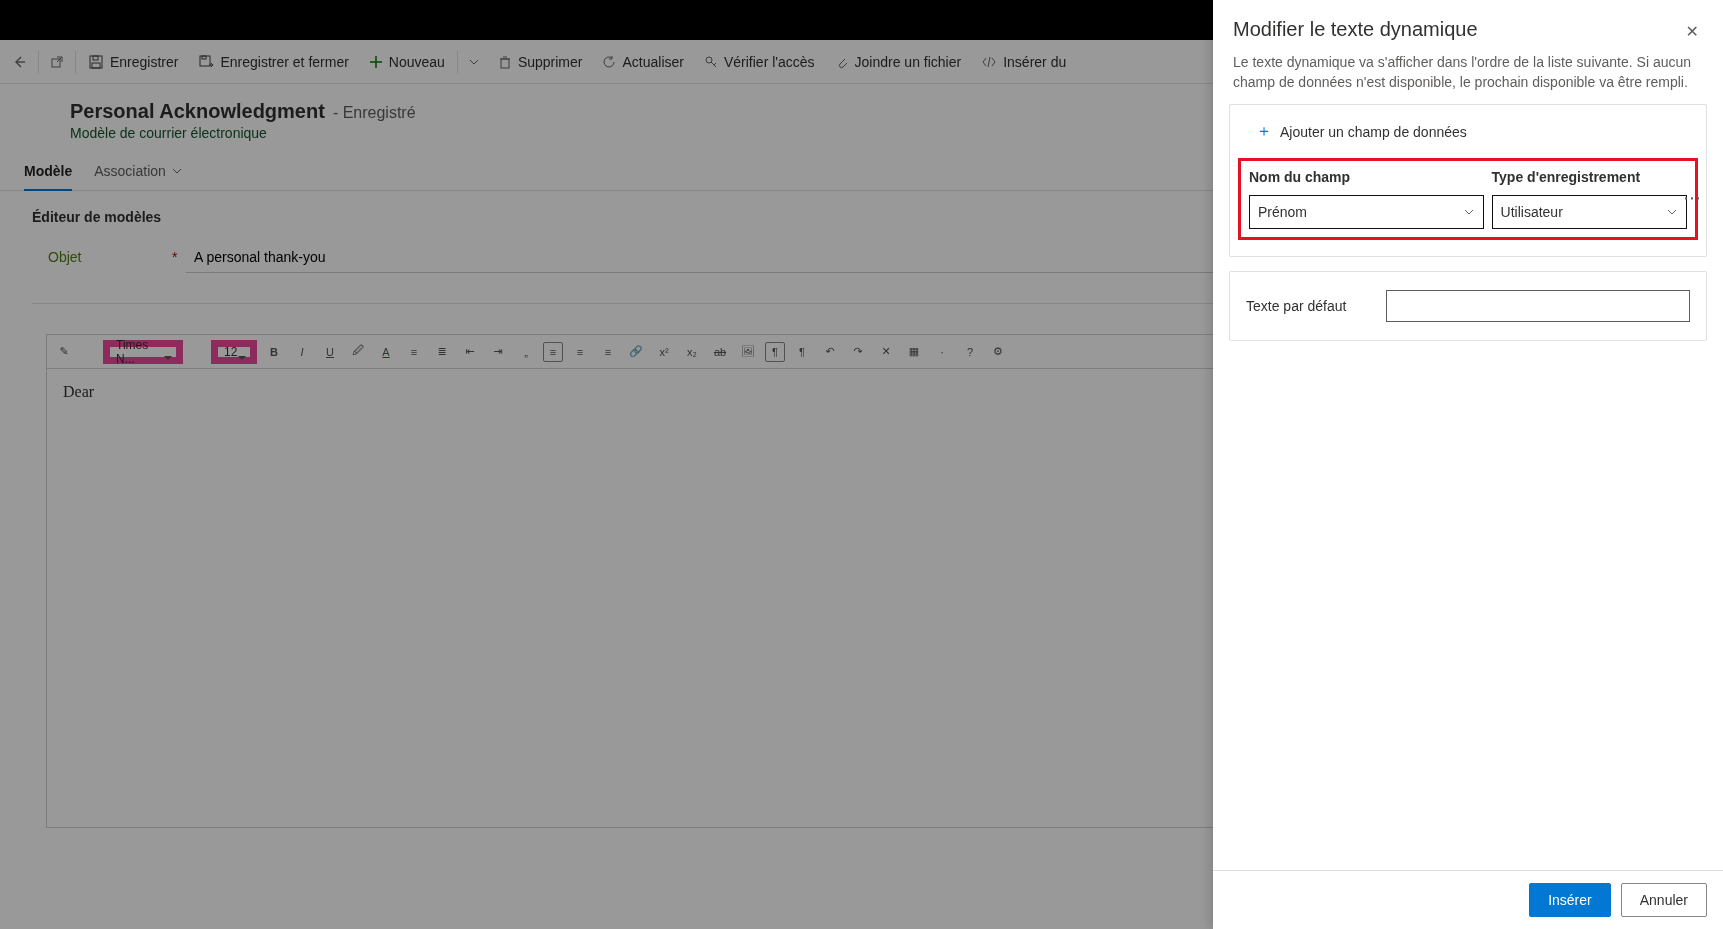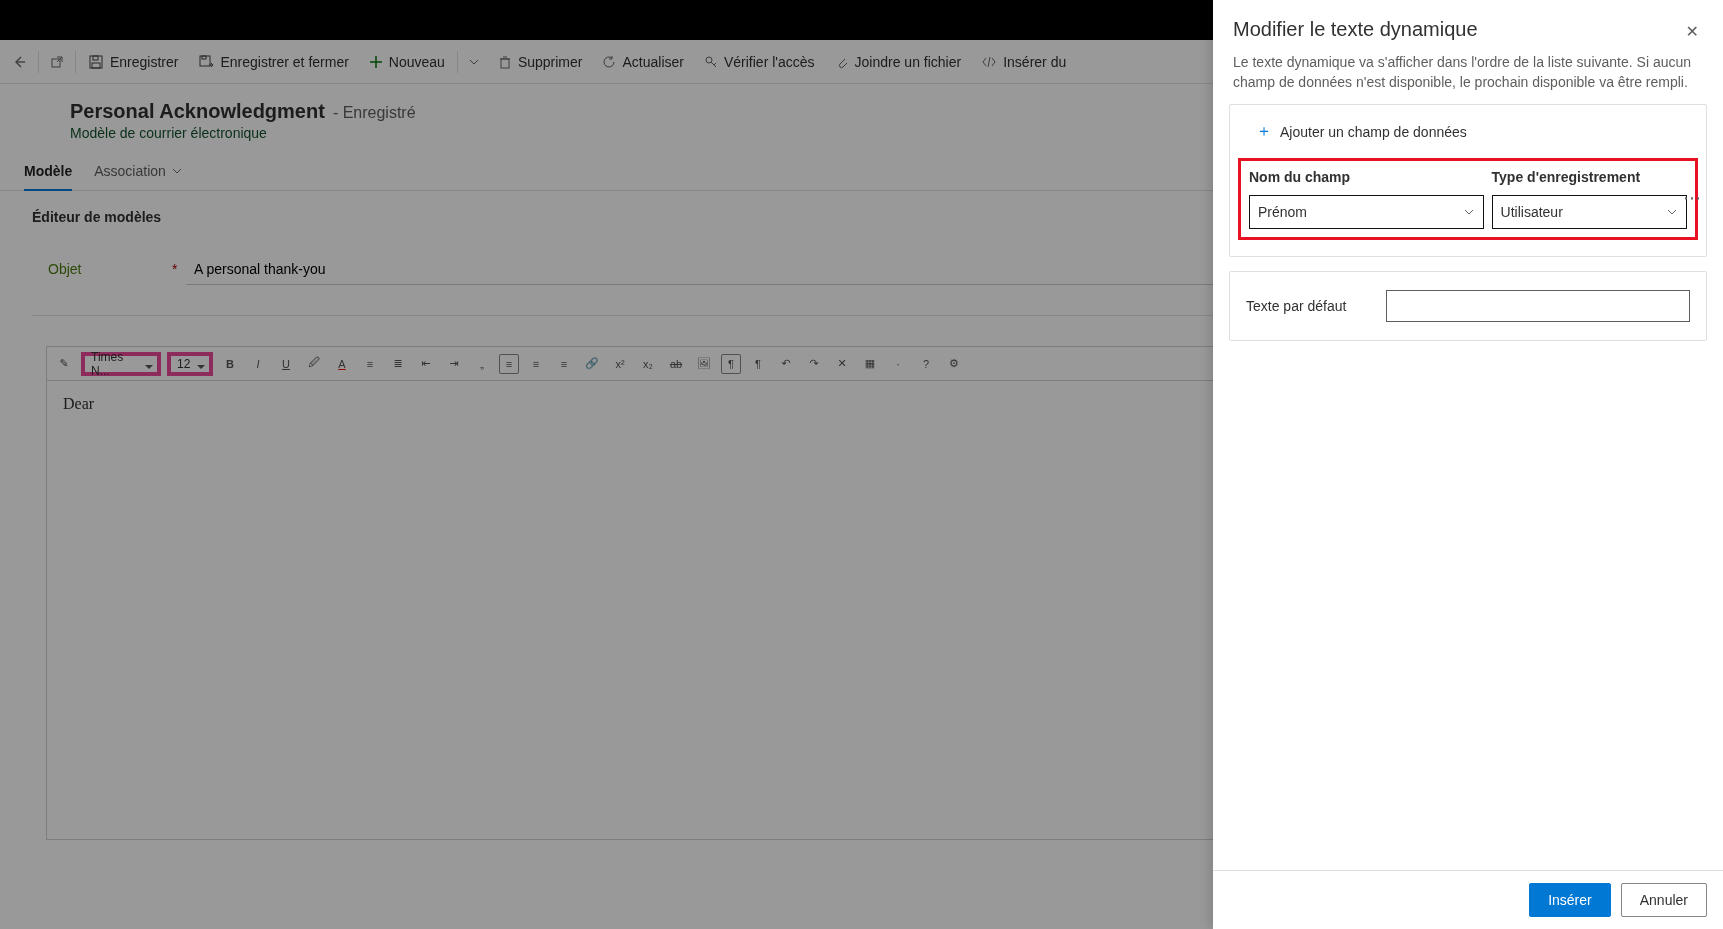--- a/index.html
+++ b/index.html
@@ -76,21 +76,21 @@
   .tab.active { color: #242424; font-weight: 600; border-bottom-color: #0078d4; }
   .tab .chev { margin-left: 6px; }
 
   
   .section {
     padding: 18px 28px 10px 32px;
   }
   .section-heading {
     font-size: 14px;
     font-weight: 600;
-    margin-bottom: 28px;
+    margin-bottom: 16px;
   }
 
   .form-row {
     display: flex;
     align-items: center;
     gap: 4px;
     margin-bottom: 30px;
     padding-left: 16px;
   }
   .field-label { width: 120px; font-size: 14px; color: #4d7c0f; }
@@ -127,28 +127,29 @@
     height: 24px;
     display: inline-flex;
     align-items: center;
     justify-content: center;
     color: #555;
     font-size: 11px;
     cursor: pointer;
     border-radius:2px;
   }
   .tb-select {
-    border: 4px solid #ec4899;
+    border: 7px solid #ec4899;
     height: 24px;
     padding: 0 14px 0 6px;
     font-size: 12px;
     position: relative;
     display:inline-flex;
     align-items:center;
     background:#fff;
+    margin-left:22px;
   }
   .tb-select::after{
     content:'';
     position:absolute;right:4px;top:9px;
     border:4px solid transparent;border-top-color:#555;
   }
   .tb-btn.framed { border:1px solid #888; width:20px;height:20px;}
   .editor-body {
     border: 1px solid #d2d0ce;
     min-height: 460px;

